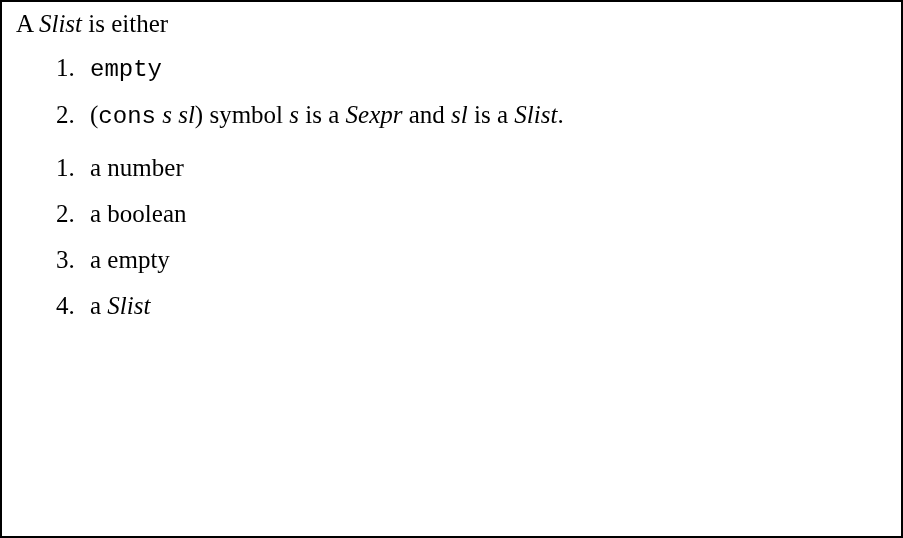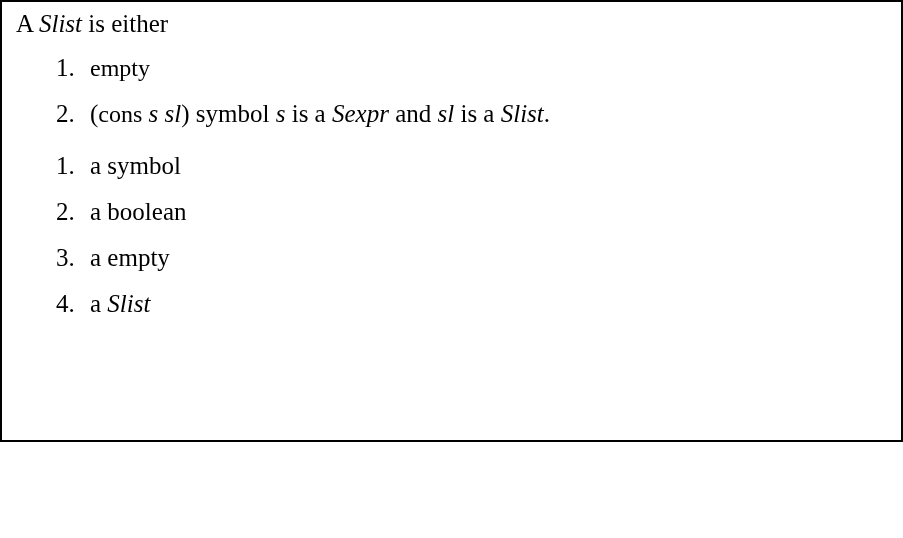--- a/index.html
+++ b/index.html
@@ -8,21 +8,21 @@
     width: 903px;
     height: 538px;
     background: #ffffff;
     font-family: "Palatino Linotype", "Book Antiqua", Palatino, Georgia, serif;
     font-size: 25px;
     color: #000000;
   }
   .outer {
     box-sizing: border-box;
     width: 903px;
-    height: 442px;
+    height: 538px;
     border: 2px solid #000;
     padding: 8px 14px 10px 14px;
     position: relative;
   }
   .intro {
     margin: 0 0 16px 0;
   }
   ol {
     margin: 0 0 24px 40px;
     padding: 0;
@@ -39,21 +39,21 @@
     content: counter(item) ".";
     position: absolute;
     left: 0;
     top: 0;
     font-weight: 400;
   }
   .section2 .intro {
     margin-top: 28px;
   }
   .tt {
-    font-family: Liberation Serif, serif;
+    font-family: Liberation Mono, monospace;
     font-size: 0.96em;
     text-align: right;
   }
   .it {
     font-style: italic;
   }
 </style>
 </head>
 <body>
 
@@ -69,21 +69,21 @@
       </li>
       <li>
         <span>(</span><span class="tt">cons</span><span> </span><span class="it">s</span><span> </span><span class="it">sl</span><span>)</span><span> symbol </span><span class="it">s</span><span> is a </span><span class="it">Sexpr</span><span> and </span><span class="it">sl</span><span> is a </span><span class="it">Slist</span><span>.</span>
       </li>
     </ol>
   </div>
 
   <div class="section2">
     <ol>
       <li>
-        <span>a symbol</span>
+        <span>a number</span>
       </li>
       <li>
         <span>a boolean</span>
       </li>
       <li>
         <span>a empty</span>
       </li>
       <li>
         <span>a </span><span class="it">Slist</span>
       </li>

